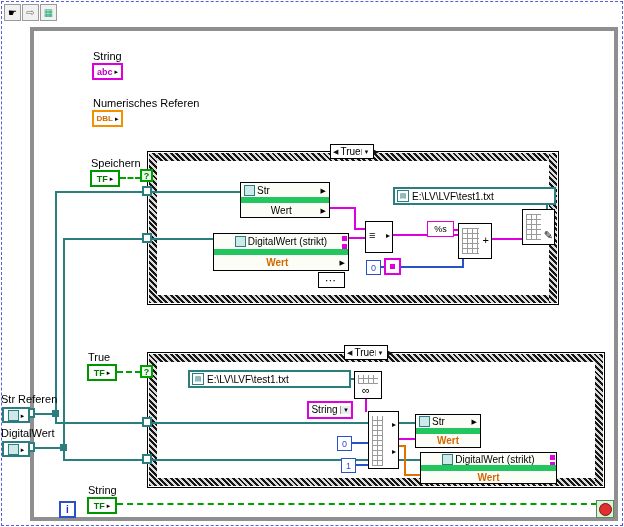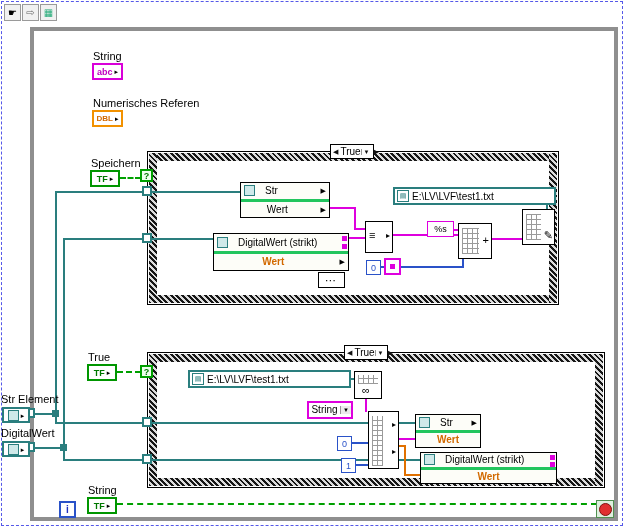--- a/index.html
+++ b/index.html
@@ -29,22 +29,22 @@
   .refbox{width:9px;height:9px;border:1px solid #2A7E7E;background:#CFE9E9;}
   .w{position:absolute;z-index:5;}
   .teal{background:#2A7E7E;}
   .pink{background:#DE00DE;}
   .orangew{background:#E07000;}
   .bluew{background:#2A52C8;}
   .gdash{border-top:2px dashed #00A000;height:0!important;background:none;}
   .jdot{position:absolute;background:#2A7E7E;width:7px;height:7px;z-index:5;}
   .tunnel{position:absolute;width:10px;height:10px;border:2px solid #2A7E7E;background:#fff;z-index:6;box-sizing:border-box;}
   .pnode{position:absolute;border:1px solid #000;background:#FDFDF8;z-index:6;display:flex;flex-direction:column;box-sizing:border-box;}
-  .prow{flex:1;display:flex;align-items:center;gap:10px;padding:0 3px;font-size:10px;position:relative;}
-  .prow + .prow{border-top:3px solid #22c55e;}
+  .prow{flex:1;display:flex;align-items:center;gap:2px;padding:0 3px;font-size:10px;position:relative;justify-content:center;}
+  .prow + .prow{border-top:6px solid #22c55e;}
   .picon{width:9px;height:9px;border:1px solid #2A7E7E;background:#CFE9E9;flex:0 0 auto;}
   .parrow{margin-left:auto;font-size:7px;line-height:1;}
   .wert{width:100%;text-align:center;}
   .orange-t{color:#D26900;font-weight:bold;}
   .strictsq{position:absolute;width:5px;height:5px;background:#DE00DE;right:1px;}
   .const{position:absolute;border:1px solid #2A52C8;background:#fff;color:#2A52C8;font-size:9px;
          display:flex;align-items:center;justify-content:center;z-index:6;box-sizing:border-box;}
   .fmtc{position:absolute;border:1px solid #DE00DE;background:#fff;color:#000;font-size:9px;
         display:flex;align-items:center;justify-content:center;z-index:6;box-sizing:border-box;}
   .emptystr{position:absolute;border:2px solid #DE00DE;background:#fff;z-index:6;display:flex;align-items:center;justify-content:center;box-sizing:border-box;}
@@ -160,21 +160,21 @@
     <span>TF</span>
     <span class="out">▸</span>
   </div>
 
   <div class="lbl" style="left:88px;top:484px;">String</div>
   <div class="term t-bool" style="left:87px;top:497px;width:30px;height:17px;">
     <span>TF</span>
     <span class="out">▸</span>
   </div>
 
-  <div class="lbl" style="left:1px;top:393px;">Str Element</div>
+  <div class="lbl" style="left:1px;top:393px;">Str Referen</div>
   <div class="term t-ref" style="left:2px;top:407px;width:28px;height:16px;">
     <span class="refbox"></span>
     <span class="out">▸</span>
   </div>
 
   <div class="lbl" style="left:1px;top:427px;">DigitalWert</div>
   <div class="term t-ref" style="left:2px;top:441px;width:28px;height:16px;">
     <span class="refbox"></span>
     <span class="out">▸</span>
   </div>

